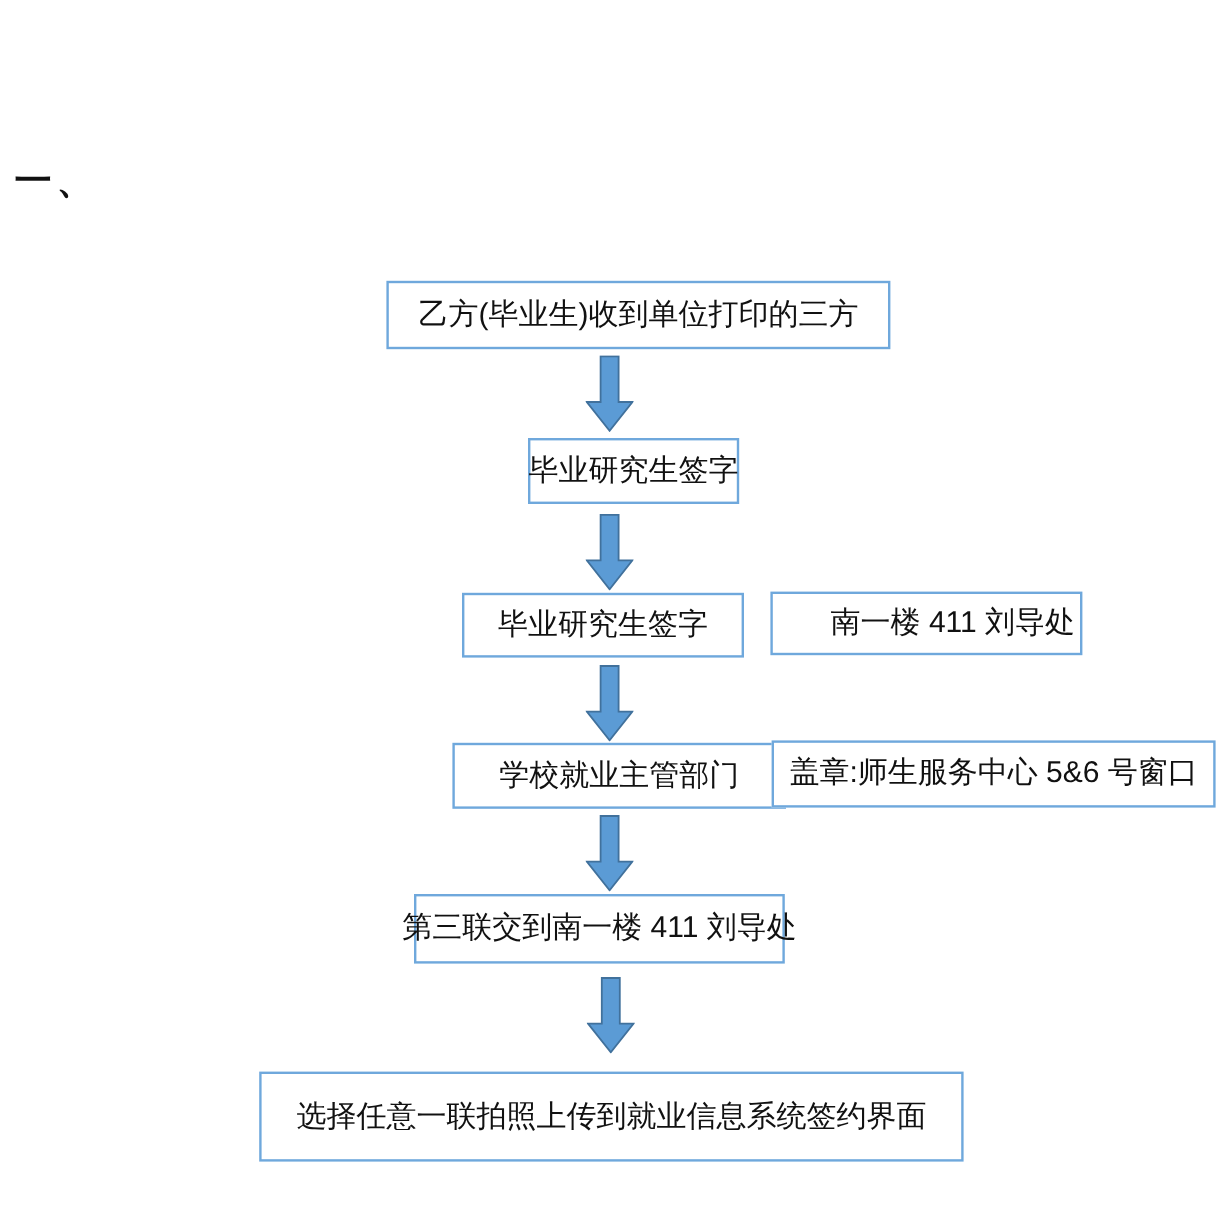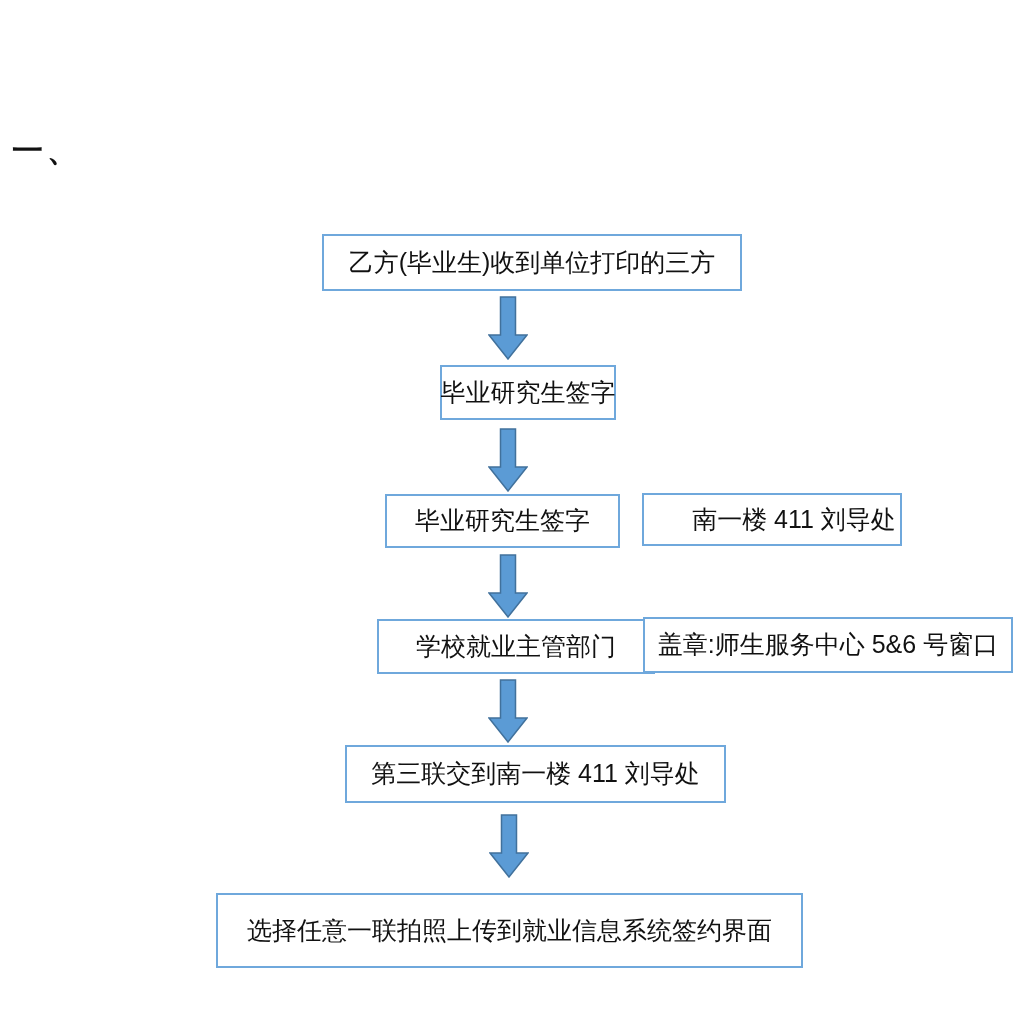--- a/index.html
+++ b/index.html
@@ -63,21 +63,21 @@
     fill:var(--arrow-fill);
     stroke:var(--arrow-stroke);
     stroke-width:1.5;
     stroke-linejoin:miter;
   }
   
   #step-1{ left:322px; top:234px; width:420px; height:57px; }
   #step-2{ left:404px; top:365px; width:176px; height:55px;margin-left:36px; }
   #step-3{ left:385px; top:494px; width:235px; height:54px; }
   #step-4{ left:377px; top:619px; width:278px; height:55px; }
-  #step-5{ left:345px; top:745px; width:381px; height:58px;text-align:right; }
+  #step-5{ left:345px; top:745px; width:309px; height:58px;text-align:right; }
   #step-6{ left:216px; top:893px; width:587px; height:75px; }
   #note-1{ left:642px; top:493px; width:260px; height:53px;padding-left:44px; }
   #note-2{ left:643px; top:617px; width:370px; height:56px; }
   #arrow-1{ left:488px; top:296px; }
   #arrow-2{ left:488px; top:428px; }
   #arrow-3{ left:488px; top:554px; }
   #arrow-4{ left:488px; top:679px; }
   #arrow-5{ left:489px; top:814px; }
 </style>
 </head>

